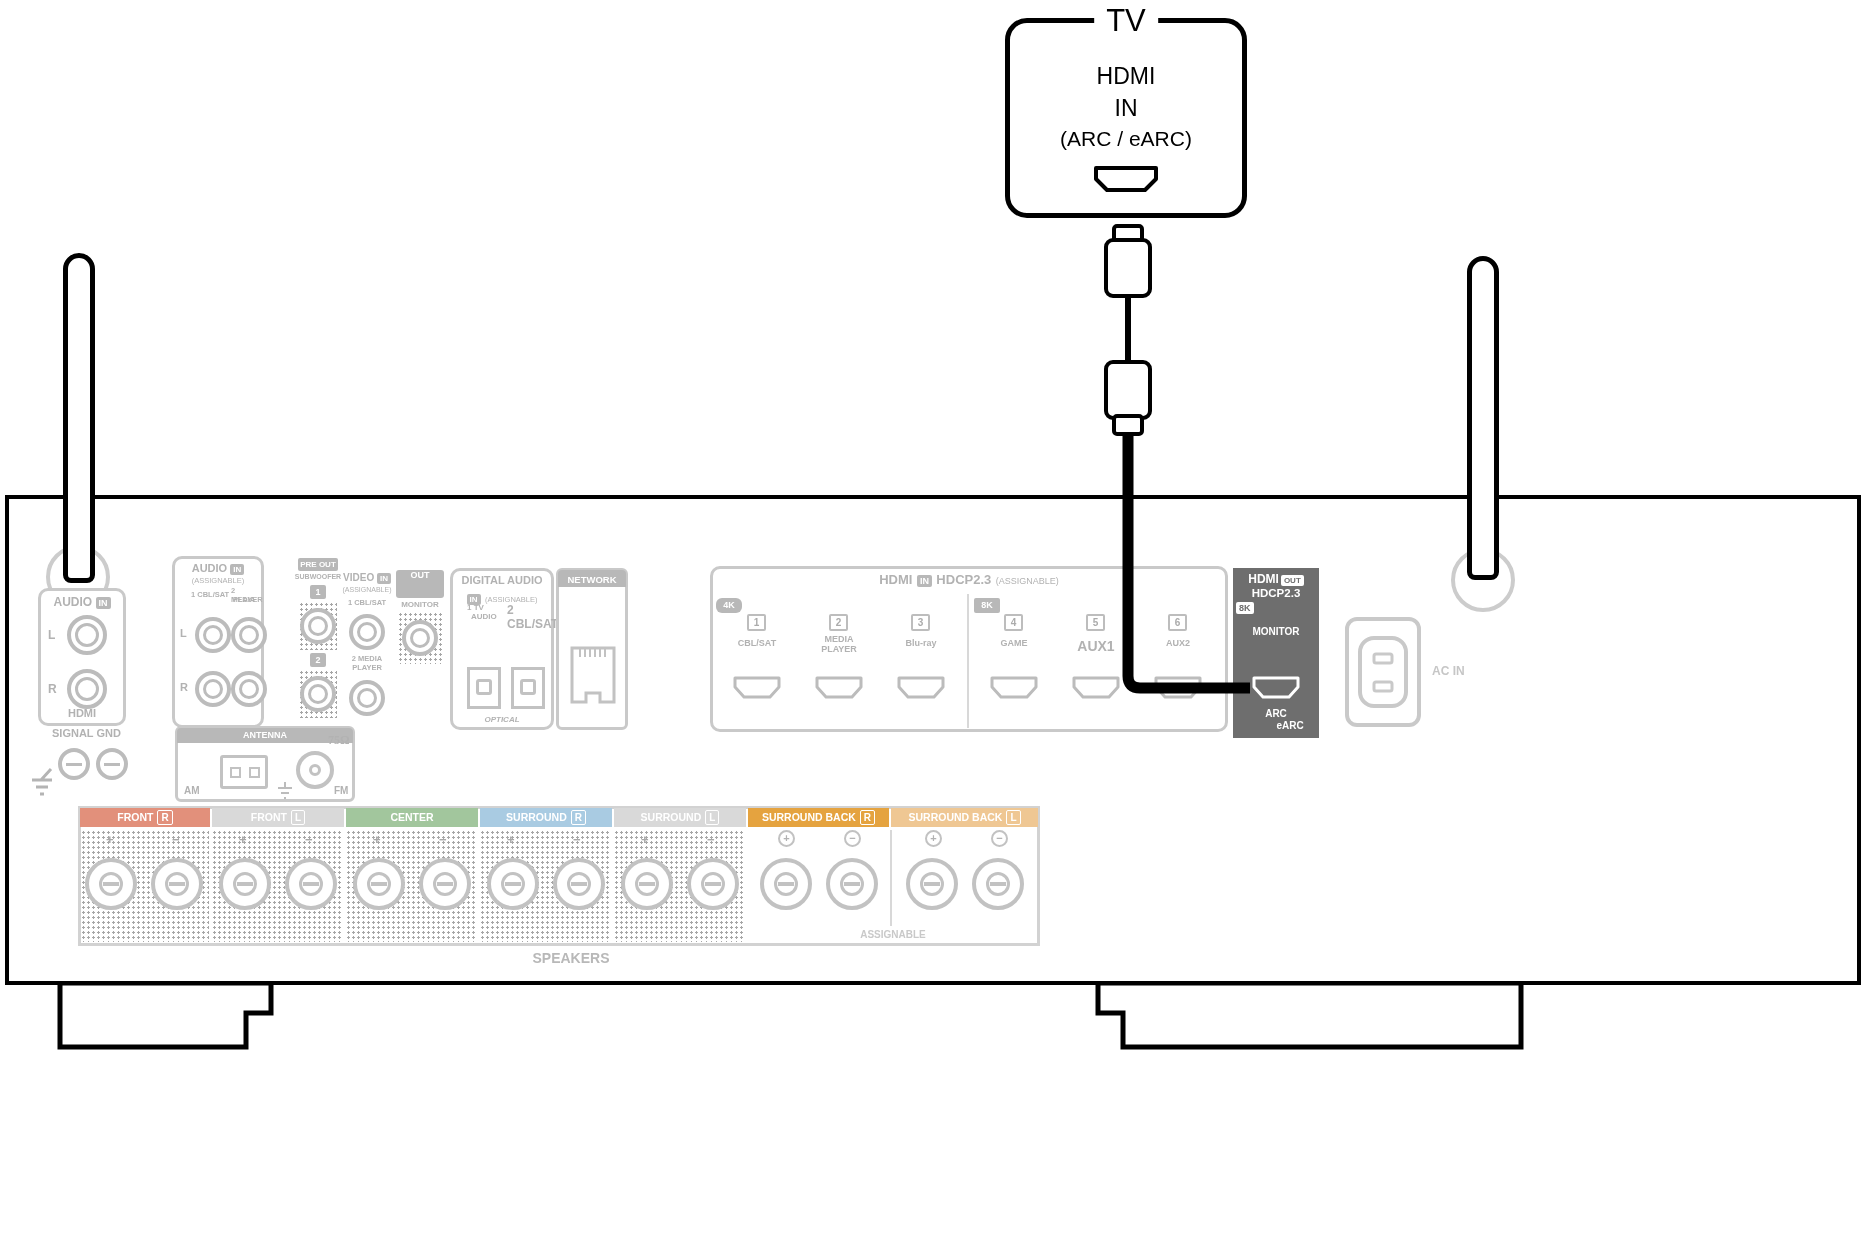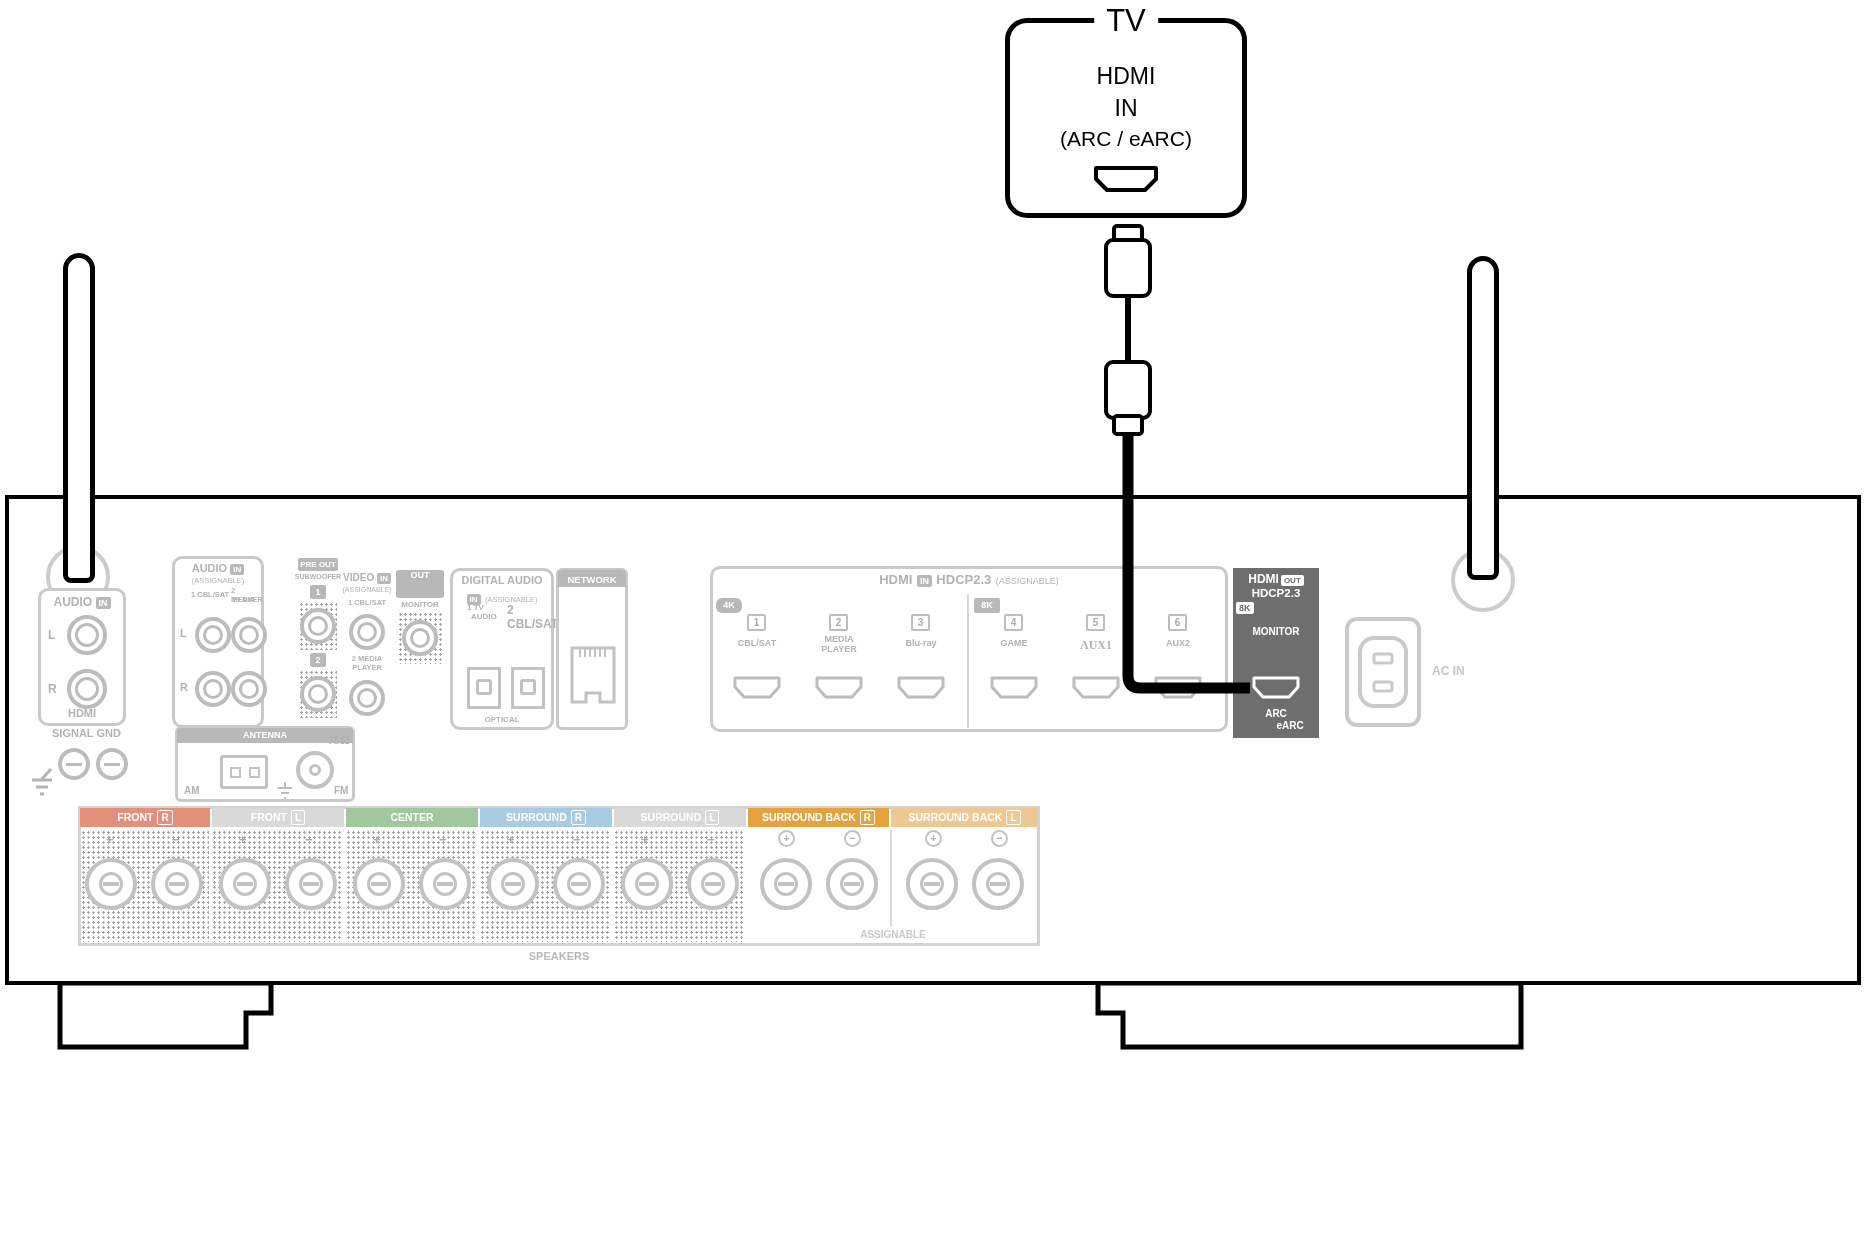--- a/index.html
+++ b/index.html
@@ -123,21 +123,21 @@
     </div>
     <div class="abs g b" style="left:14px;top:32px;font-size:8px;">1 TV</div>
     <div class="abs g b" style="left:18px;top:41px;font-size:8px;">AUDIO</div>
     <div class="abs g b" style="left:54px;top:32px;font-size:12px;">2 CBL/SAT</div>
     <div class="abs" style="left:14px;top:96px;width:34px;height:42px;border:3px solid #c2c2c2;">
       <div class="abs" style="left:6px;top:9px;width:16px;height:16px;border:3px solid #c2c2c2;border-radius:3px;"></div>
     </div>
     <div class="abs" style="left:58px;top:96px;width:34px;height:42px;border:3px solid #c2c2c2;">
       <div class="abs" style="left:6px;top:9px;width:16px;height:16px;border:3px solid #c2c2c2;border-radius:3px;"></div>
     </div>
-    <div class="abs g b ctr" style="left:0;right:0;top:144px;font-size:8px;">OPTICAL</div>
+    <div class="abs g b ctr" style="left:0;right:0;top:144px;font-size:8px;font-style:italic;">OPTICAL</div>
   </div>
 
   <div class="box" style="left:556px;top:568px;width:72px;height:162px;border-radius:6px;">
     <div class="fill" style="left:-1px;top:-1px;width:68px;height:17px;font-size:9.5px;line-height:20px;border-radius:4px 4px 0 0;">NETWORK</div>
     <svg class="abs" style="left:10px;top:74px;" width="48" height="60" viewBox="0 0 48 60">
       <path d="M3 3 H45 V57 H31 V48 H17 V57 H3 Z" fill="#fff" stroke="#c2c2c2" stroke-width="3"></path>
       <path d="M11 3 V12 M16 3 V12 M21 3 V12 M26 3 V12 M31 3 V12 M36 3 V12" stroke="#c2c2c2" stroke-width="2"></path>
     </svg>
   </div>
 
@@ -188,21 +188,21 @@
       <path d="M2 2 H46 V11 L37 21 H11 L2 11 Z" fill="none" stroke="#bcbcbc" stroke-width="3" stroke-linejoin="round"></path>
     </svg>
 
   <div class="numbox" style="left:1004px;top:614px;">4</div>
   <div class="abs g b ctr" style="left:974px;top:638px;width:80px;font-size:9px;">GAME</div>
   <svg class="abs" style="left:990px;top:676px;" width="48" height="23" viewBox="0 0 48 23">
       <path d="M2 2 H46 V11 L37 21 H11 L2 11 Z" fill="none" stroke="#bcbcbc" stroke-width="3" stroke-linejoin="round"></path>
     </svg>
 
   <div class="numbox" style="left:1086px;top:614px;">5</div>
-  <div class="abs g b ctr" style="left:1056px;top:638px;width:80px;font-size:12px;font-family:Liberation Serif, serif;">AUX1</div>
+  <div class="abs g b ctr" style="left:1056px;top:638px;width:80px;font-size:14px;">AUX1</div>
   <svg class="abs" style="left:1072px;top:676px;" width="48" height="23" viewBox="0 0 48 23">
       <path d="M2 2 H46 V11 L37 21 H11 L2 11 Z" fill="none" stroke="#bcbcbc" stroke-width="3" stroke-linejoin="round"></path>
     </svg>
 
   <div class="numbox" style="left:1168px;top:614px;">6</div>
   <div class="abs g b ctr" style="left:1138px;top:638px;width:80px;font-size:9px;">AUX2</div>
   <svg class="abs" style="left:1154px;top:676px;" width="48" height="23" viewBox="0 0 48 23">
       <path d="M2 2 H46 V11 L37 21 H11 L2 11 Z" fill="none" stroke="#bcbcbc" stroke-width="3" stroke-linejoin="round"></path>
     </svg>
 
@@ -288,21 +288,21 @@
   <div class="circ" style="left:844px;top:830px;">−</div>
   <div class="post" style="left:760px;top:858px;"></div>
   <div class="post" style="left:826px;top:858px;"></div>
 
   <div class="circ" style="left:925px;top:830px;">+</div>
   <div class="circ" style="left:991px;top:830px;">−</div>
   <div class="post" style="left:906px;top:858px;"></div>
   <div class="post" style="left:972px;top:858px;"></div>
 
   <div class="abs b ctr" style="left:748px;top:929px;width:290px;font-size:10px;color:#c9c9c9;">ASSIGNABLE</div>
-  <div class="abs b ctr" style="left:78px;top:950px;width:962px;font-size:11px;color:#b8b8b8;">SPEAKERS</div>
+  <div class="abs b ctr" style="left:90px;top:950px;width:962px;font-size:14px;color:#b8b8b8;">SPEAKERS</div>
 
   <div class="abs" style="left:1005px;top:18px;width:242px;height:200px;border:5px solid #000;border-radius:22px;background:#fff;">
     <div style="position:absolute;left:50%;transform:translateX(-50%);top:-20px;background:#fff;padding:0 12px;font-size:31px;color:#000;">TV</div>
     <div style="position:absolute;left:0;right:0;top:40px;text-align:center;font-size:23px;color:#000;">HDMI</div>
     <div style="position:absolute;left:0;right:0;top:72px;text-align:center;font-size:23px;color:#000;">IN</div>
     <div style="position:absolute;left:0;right:0;top:104px;text-align:center;font-size:21px;color:#000;">(ARC / eARC)</div>
     <svg style="position:absolute;left:50%;margin-left:-33px;top:142px;" width="66" height="28" viewBox="0 0 66 28">
       <path d="M3 3 H63 V14 L52 25 H14 L3 14 Z" fill="none" stroke="#000" stroke-width="4" stroke-linejoin="round"></path>
     </svg>
   </div>

